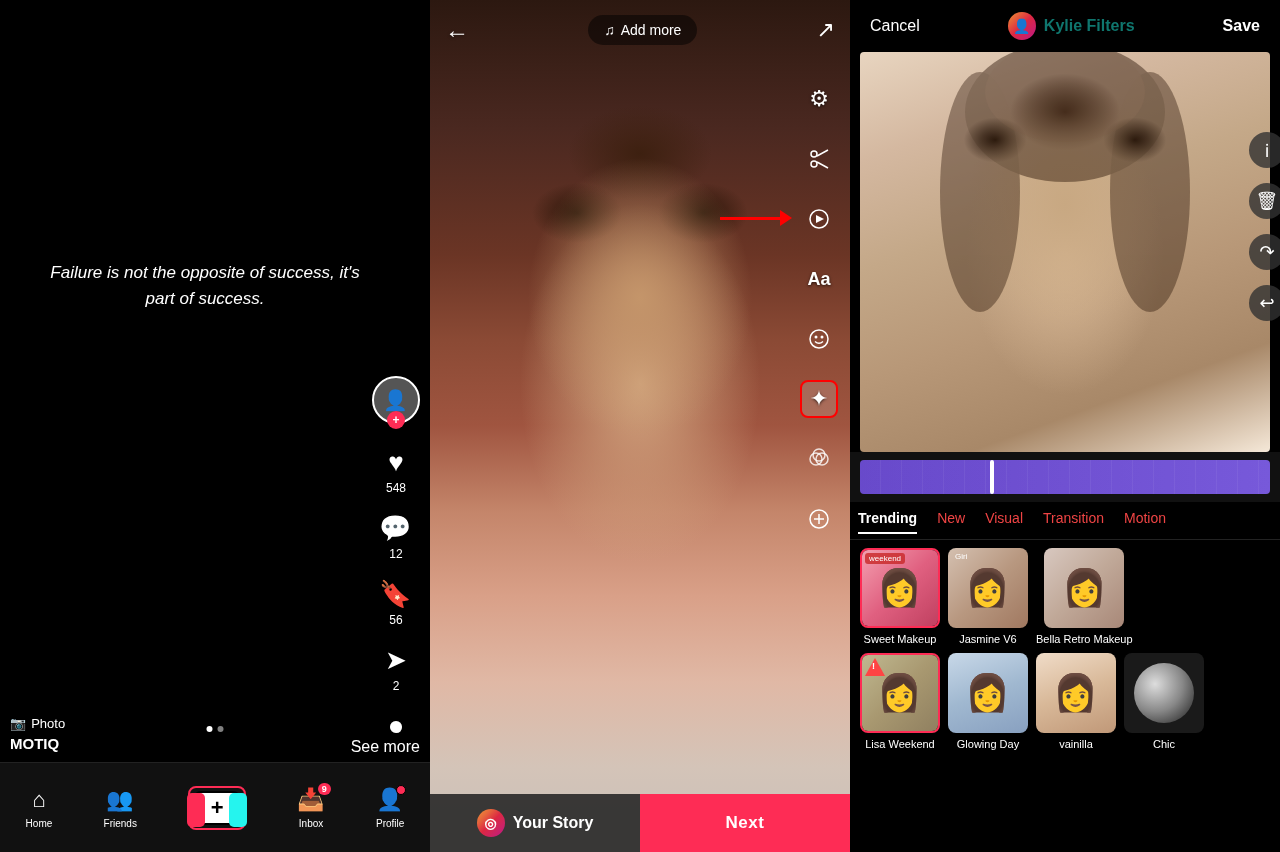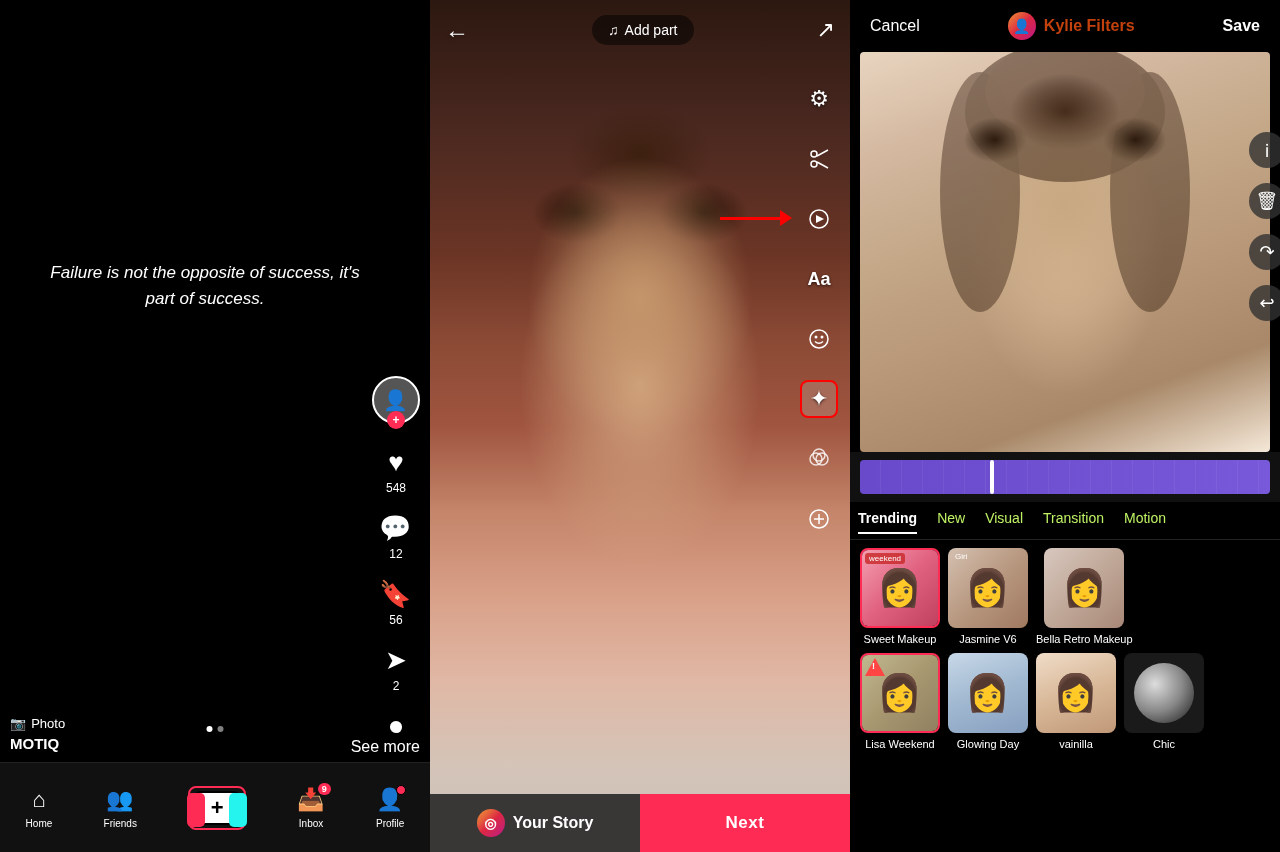--- a/index.html
+++ b/index.html
@@ -458,21 +458,21 @@
       height: 28px;
       border-radius: 50%;
       background: linear-gradient(135deg, #f09433, #dc2743, #bc1888);
       display: flex;
       align-items: center;
       justify-content: center;
       font-size: 14px;
     }
 
     .filter-name {
-      color: #c2410c;
+      color: #0f766e;
       font-size: 16px;
       font-weight: 600;
     }
 
     .save-btn {
       color: #fff;
       background: none;
       border: none;
       font-size: 16px;
       font-weight: 600;
@@ -568,21 +568,21 @@
 
     .filter-tabs {
       display: flex;
       align-items: center;
       padding: 8px 8px 5px;
       gap: 20px;
       border-bottom: 1px solid #222;
     }
 
     .filter-tab {
-      color: #bef264;
+      color: #ef4444;
       font-size: 14px;
       cursor: pointer;
       padding-bottom: 6px;
       border-bottom: 2px solid transparent;
       white-space: nowrap;
     }
 
     .filter-tab.active {
       color: #fff;
       font-weight: 600;
@@ -806,21 +806,21 @@
 </div>
 
 <div class="middle-panel">
   <div class="video-bg"></div>
   <div class="portrait-overlay"></div>
 
   <div class="video-top-bar">
     <button class="back-btn">←</button>
     <button class="add-sound-btn">
       <span>♫</span>
-      <span>Add part</span>
+      <span>Add more</span>
     </button>
     <button class="share-btn">↗</button>
   </div>
 
   <div class="right-tools">
     <div class="tool-btn">
       <span>⚙</span>
     </div>
     <div class="tool-btn">
       <svg width="22" height="22" viewBox="0 0 22 22">

